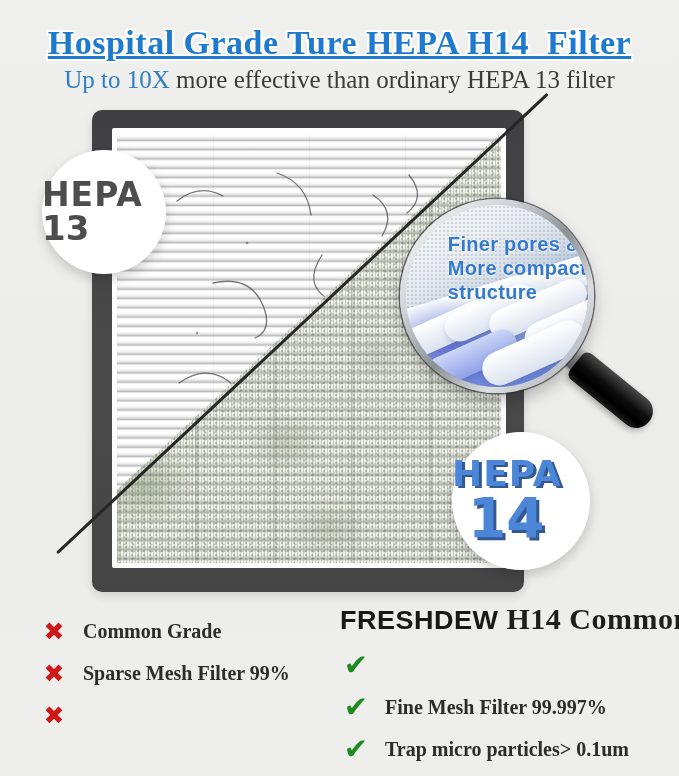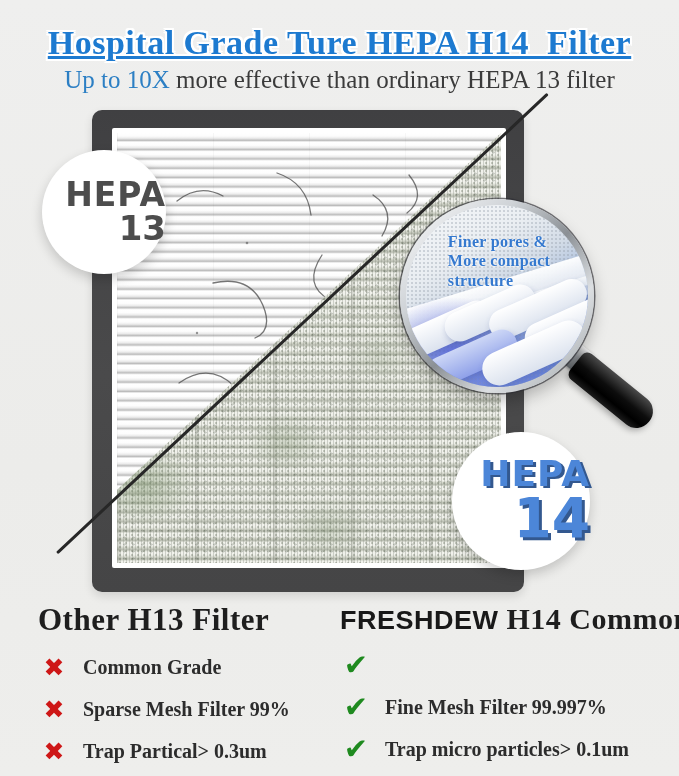--- a/index.html
+++ b/index.html
@@ -71,21 +71,21 @@
   .diag-line {
     position:absolute; left:56px; top:552px; width:672px; height:3px;
     background:#272727; border-radius:2px;
     transform:rotate(-43.1deg); transform-origin:0 0; z-index:4;
   }
 
   
   .badge {
     position:absolute; border-radius:50%; background:#fff;
     box-shadow:0 5px 12px rgba(0,0,0,0.18);
-    display:flex; flex-direction:column; align-items:flex-end; justify-content:center;
+    display:flex; flex-direction:column; align-items:flex-start; justify-content:center;
     font-family:"DejaVu Sans", sans-serif; font-weight:700; line-height:0.98;
   }
   .badge13 { left:42px; top:150px; width:124px; height:124px; color:#4d4d4d; z-index:6; }
   .badge13 .l1 { font-size:33px; letter-spacing:1px; }
   .badge13 .l2 { font-size:34px; }
   .badge14 { left:452px; top:432px; width:138px; height:138px; color:#4c86d8; z-index:8; }
   .badge14 .l1 { font-size:36px; letter-spacing:1px; text-shadow:3px 2px 0 #33588f; }
   .badge14 .l2 { font-size:55px; text-shadow:3px 3px 0 #33588f;margin-left:16px; }
 
   
@@ -119,21 +119,21 @@
     box-shadow:0 4px 6px rgba(60,80,150,0.30);
   }
   .tube.t1 { left:-4%;  top:60%; }
   .tube.t2 { left:20%;  top:51%; }
   .tube.t3 { left:44%;  top:49%; width:104px; }
   .tube.t4 { left:64%;  top:57%; }
   .tube.t5 { left:10%;  top:76%; background:linear-gradient(#cdd7f6,#8fa1e9); }
   .tube.t6 { left:40%;  top:72%; width:110px; height:34px; }
   .lens-caption {
     position:absolute; left:23%; top:15%; z-index:5;
-    font-family:Liberation Serif, serif; font-weight:700; font-size:16px;
+    font-family:Liberation Sans, sans-serif; font-weight:700; font-size:20px;
     line-height:1.2; color:#3579cf; letter-spacing:0.3px;
     text-shadow:0 0 3px rgba(255,255,255,0.9), 0 1px 2px rgba(255,255,255,0.9);
   }
   .ferrule {
     position:absolute; left:561px; top:344px; width:30px; height:26px;
     background:linear-gradient(#f2f2f2,#9a9ea2 45%, #6e7377); border-radius:4px;
     transform:rotate(39deg); box-shadow:0 1px 3px rgba(0,0,0,0.35);
   }
   .handle {
     position:absolute; left:576px; top:346px; width:94px; height:33px;
@@ -224,32 +224,30 @@
       </div>
     </div>
   </div>
 
   <div class="badge badge14">
     <div class="l1">HEPA</div>
     <div class="l2">14</div>
   </div>
 
   <div class="col col-left">
-    <h2>Other H13 Filter</h2>
     <div class="row">
       <span class="icon-cell x-glyph">✖</span>
       <span class="item-text">Common Grade</span>
     </div>
     <div class="row">
       <span class="icon-cell x-glyph">✖</span>
       <span class="item-text">Sparse Mesh Filter 99%</span>
     </div>
     <div class="row">
       <span class="icon-cell x-glyph">✖</span>
-      <span class="item-text">Trap Partical&gt; 0.3um</span>
     </div>
   </div>
 
   <div class="col col-right">
     <h2><span class="brand">FRESHDEW</span><span> H14 Common</span></h2>
     <div class="row">
       <span class="icon-cell check-glyph">✔</span>
     </div>
     <div class="row">
       <span class="icon-cell check-glyph">✔</span>

